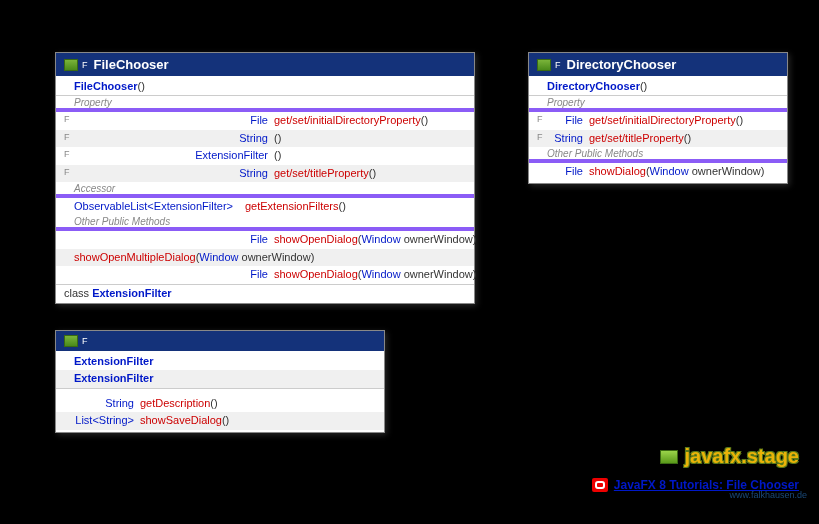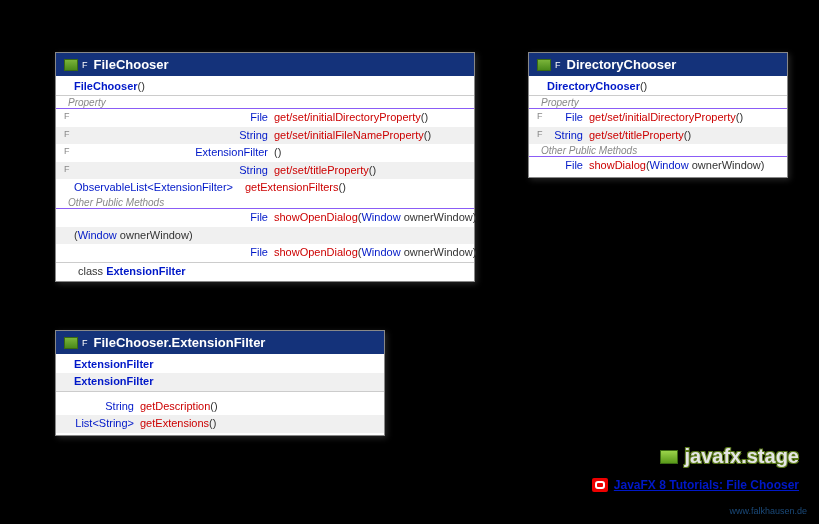--- a/index.html
+++ b/index.html
@@ -33,38 +33,38 @@
     background: linear-gradient(#7ab43a, #4a8a1a);
     border: 1px solid #3a6a12;
     display: inline-block;
   }
   .f-sup { font-size: 9px; vertical-align: super; font-weight: normal; margin-left: -2px; }
   .class-body { padding: 2px 0; }
   .section-label {
     color: #888;
     font-style: italic;
     font-size: 10px;
-    padding: 1px 8px 0 12px;
-    border-bottom: 1px solid #8b5cf6;
+    padding: 1px 8px 0 18px;
+    border-bottom: 4px solid #8b5cf6;
   }
   .divider { border-top: 1px solid #ccc; margin: 0; }
   .row {
     display: flex;
     padding: 1px 8px;
     white-space: nowrap;
     line-height: 1.4;
   }
   .row.alt { background: #f0f0f0; }
   .prefix { color: #888; font-size: 9px; width: 10px; flex-shrink: 0; }
   .ret-type { color: #0018c8; text-align: right; padding-right: 6px; flex-shrink: 0; }
   .method-name { color: #c00; }
   .method-name.blue { color: #0018c8; font-weight: bold; }
   .params { color: #333; }
   .param-type { color: #0018c8; }
-  .inner-class-row { padding: 2px 22px; }
+  .inner-class-row { padding: 2px 8px; }
   .inner-class-row .kw { color: #333; }
   .inner-class-row .nm { color: #0018c8; font-weight: bold; }
   
   #box-filechooser { left: 55px; top: 52px; width: 420px; }
   #box-filechooser .ret-type { min-width: 200px; }
   
   #box-dirchooser { left: 528px; top: 52px; width: 260px; }
   #box-dirchooser .ret-type { min-width: 42px; }
   
   #box-extfilter { left: 55px; top: 330px; width: 330px; }
@@ -72,21 +72,21 @@
   
   .footer {
     position: absolute;
     right: 20px;
     bottom: 32px;
     text-align: right;
   }
   .pkg-title {
     font-size: 20px;
     font-weight: bold;
-    color: #e5e5e5;
+    color: #eab308;
     text-shadow: 1px 1px 0 #5a7a1a, -1px -1px 0 #5a7a1a, 1px -1px 0 #5a7a1a, -1px 1px 0 #5a7a1a;
     display: flex;
     align-items: center;
     justify-content: flex-end;
     gap: 6px;
   }
   .pkg-icon {
     width: 18px; height: 14px;
     background: linear-gradient(#9ad44a, #5a9a1a);
     border: 1px solid #3a6a12;
@@ -113,21 +113,21 @@
   }
   .tutorial-link a {
     color: #0018c8;
     font-weight: bold;
     font-size: 12px;
     text-decoration: underline;
   }
   .credit {
     position: absolute;
     right: 12px;
-    bottom: 8px;
+    bottom: 24px;
     color: #1a4a7a;
     font-size: 9px;
   }
 </style>
 </head>
 <body>
 
 <div class="class-box" id="box-filechooser">
   <div class="class-header">
     <span class="class-icon"></span>
@@ -144,50 +144,51 @@
     <div class="section-label">Property</div>
     <div class="row">
       <span class="prefix">F</span>
       <span class="ret-type">File</span>
       <span class="method-name">get/set/initialDirectoryProperty</span>
         <span class="params"> ()</span>
     </div>
     <div class="row alt">
       <span class="prefix">F</span>
       <span class="ret-type">String</span>
-      <span class="method-name">get/set/initialFileNameProperty</span>
         <span class="params"> ()</span>
     </div>
     <div class="row">
       <span class="prefix">F</span>
       <span class="ret-type">ExtensionFilter</span>
         <span class="params"> ()</span>
     </div>
     <div class="row alt">
       <span class="prefix">F</span>
       <span class="ret-type">String</span>
       <span class="method-name">get/set/titleProperty</span>
         <span class="params"> ()</span>
     </div>
+    <div class="section-label">Accessor</div>
     <div class="row">
       <span class="prefix"></span>
       <span class="ret-type" style="text-align:center;min-width:0">ObservableList&lt;ExtensionFilter&gt;</span>
       <span style="width:6px"></span>
       <span class="method-name">getExtensionFilters</span>
         <span class="params"> ()</span>
     </div>
     <div class="section-label">Other Public Methods</div>
     <div class="row">
       <span class="prefix"></span>
       <span class="ret-type">File</span>
       <span class="method-name">showOpenDialog</span>
         <span class="params"> (<span class="param-type">Window</span><span> ownerWindow</span>)</span>
     </div>
     <div class="row alt">
       <span class="prefix"></span>
+      <span class="method-name">showOpenMultipleDialog</span>
         <span class="params"> (<span class="param-type">Window</span><span> ownerWindow</span>)</span>
     </div>
     <div class="row">
       <span class="prefix"></span>
       <span class="ret-type">File</span>
       <span class="method-name">showOpenDialog</span>
         <span class="params"> (<span class="param-type">Window</span><span> ownerWindow</span>)</span>
     </div>
     <div class="divider"></div>
     <div class="inner-class-row">
@@ -229,42 +230,41 @@
       <span class="method-name">showDialog</span>
         <span class="params"> (<span class="param-type">Window</span><span> ownerWindow</span>)</span>
     </div>
   </div>
 </div>
 
 <div class="class-box" id="box-extfilter">
   <div class="class-header">
     <span class="class-icon"></span>
     <span class="f-sup">F</span>
-    <span>FileChooser.ExtensionFilter</span>
   </div>
   <div class="class-body">
     <div class="row">
       <span class="prefix"></span>
       <span class="method-name blue">ExtensionFilter</span>
     </div>
     <div class="row alt">
       <span class="prefix"></span>
       <span class="method-name blue">ExtensionFilter</span>
     </div>
     <div class="divider"></div>
     <div class="row" style="margin-top:6px">
       <span class="prefix"></span>
       <span class="ret-type">String</span>
       <span class="method-name">getDescription</span>
         <span class="params"> ()</span>
     </div>
     <div class="row alt">
       <span class="prefix"></span>
       <span class="ret-type">List&lt;String&gt;</span>
-      <span class="method-name">getExtensions</span>
+      <span class="method-name">showSaveDialog</span>
         <span class="params"> ()</span>
     </div>
   </div>
 </div>
 
 <div class="footer">
   <div class="pkg-title">
     <span class="pkg-icon"></span>
     <span>javafx.stage</span>
   </div>

